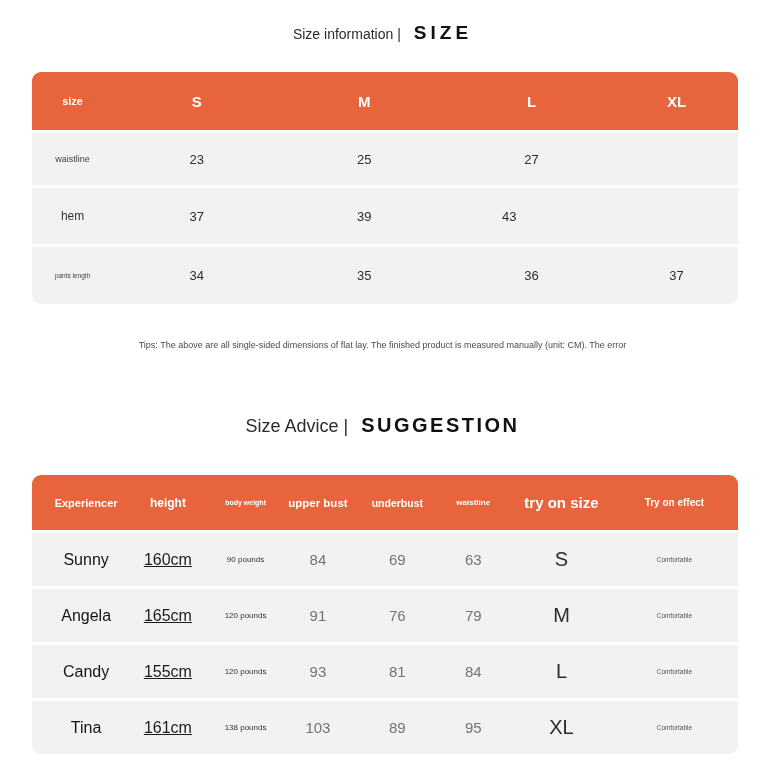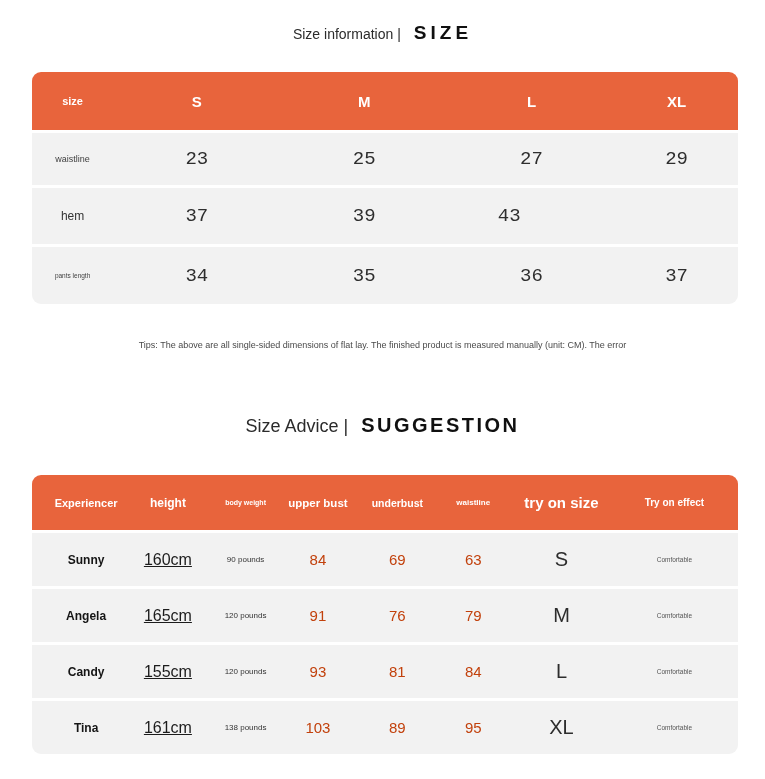--- a/index.html
+++ b/index.html
@@ -25,21 +25,21 @@
   .t1{top:72px;}
   .t1 .hrow{height:58px;}
   .t1 .row1{height:52px;}
   .t1 .row2{height:56px;}
   .t1 .row3{height:57px;}
   .t1c0{width:11.5%;}
   .t1c1,.t1c2,.t1c3{width:23.7%;}
   .t1c4{width:17.4%;}
   .t1 .hrow .cell{font-weight:bold;font-size:15px;}
   .t1 .hrow .t1c0{font-size:11px;}
-  .t1 .val{font-size:19px;color:#2e2e2e;font-family:Liberation Mono, monospace;}
+  .t1 .val{font-size:13px;color:#2e2e2e;}
   .lbl-waistline{font-size:9px;color:#3f3f3f;}
   .lbl-hem{font-size:12px;color:#333;}
   .lbl-pants{font-size:6.5px;color:#3f3f3f;}
 
   
   .tips{top:332px;text-align:center;font-size:9px;color:#4a4a4a;line-height:26px;}
 
   .title1{top:22px;}
   .titleB{top:414px;}
 
@@ -57,24 +57,24 @@
   .t2c7{width:18%;}
   .t2 .hrow .cell{font-weight:bold;}
   .t2 .h0{font-size:11px;}
   .t2 .h1{font-size:12px;}
   .t2 .h2{font-size:7px;}
   .t2 .h3{font-size:11.5px;}
   .t2 .h4{font-size:10.5px;}
   .t2 .h5{font-size:8px;}
   .t2 .h6{font-size:15px;}
   .t2 .h7{font-size:10px;}
-  .cname{font-size:12px;font-weight:bold;color:#151515;}
+  .cname{font-size:16px;font-weight:normal;color:#151515;}
   .cheight{font-size:16px;color:#1c1c1c;text-decoration:underline;}
   .cweight{font-size:8px;color:#333;}
-  .cnum{font-size:15px;color:#c2410c;}
+  .cnum{font-size:15px;color:#737373;}
   .csize{font-size:20px;color:#2d2d2d;}
   .ceffect{font-size:6.5px;color:#555;}
 </style>
 </head>
 <body>
 
 <div class="abs-center title title1">
   <span class="reg">Size information |</span>
   <span class="en">SIZE</span>
 </div>
@@ -85,21 +85,20 @@
     <div class="cell t1c1">S</div>
     <div class="cell t1c2">M</div>
     <div class="cell t1c3">L</div>
     <div class="cell t1c4">XL</div>
   </div>
   <div class="row row1">
     <div class="cell t1c0 lbl-waistline">waistline</div>
     <div class="cell t1c1 val">23</div>
     <div class="cell t1c2 val">25</div>
     <div class="cell t1c3 val">27</div>
-    <div class="cell t1c4 val">29</div>
   </div>
   <div class="row row2">
     <div class="cell t1c0 lbl-hem">hem</div>
     <div class="cell t1c1 val">37</div>
     <div class="cell t1c2 val">39</div>
     <div class="cell t1c4 val">43</div>
   </div>
   <div class="row row3 last">
     <div class="cell t1c0 lbl-pants">pants length</div>
     <div class="cell t1c1 val">34</div>

